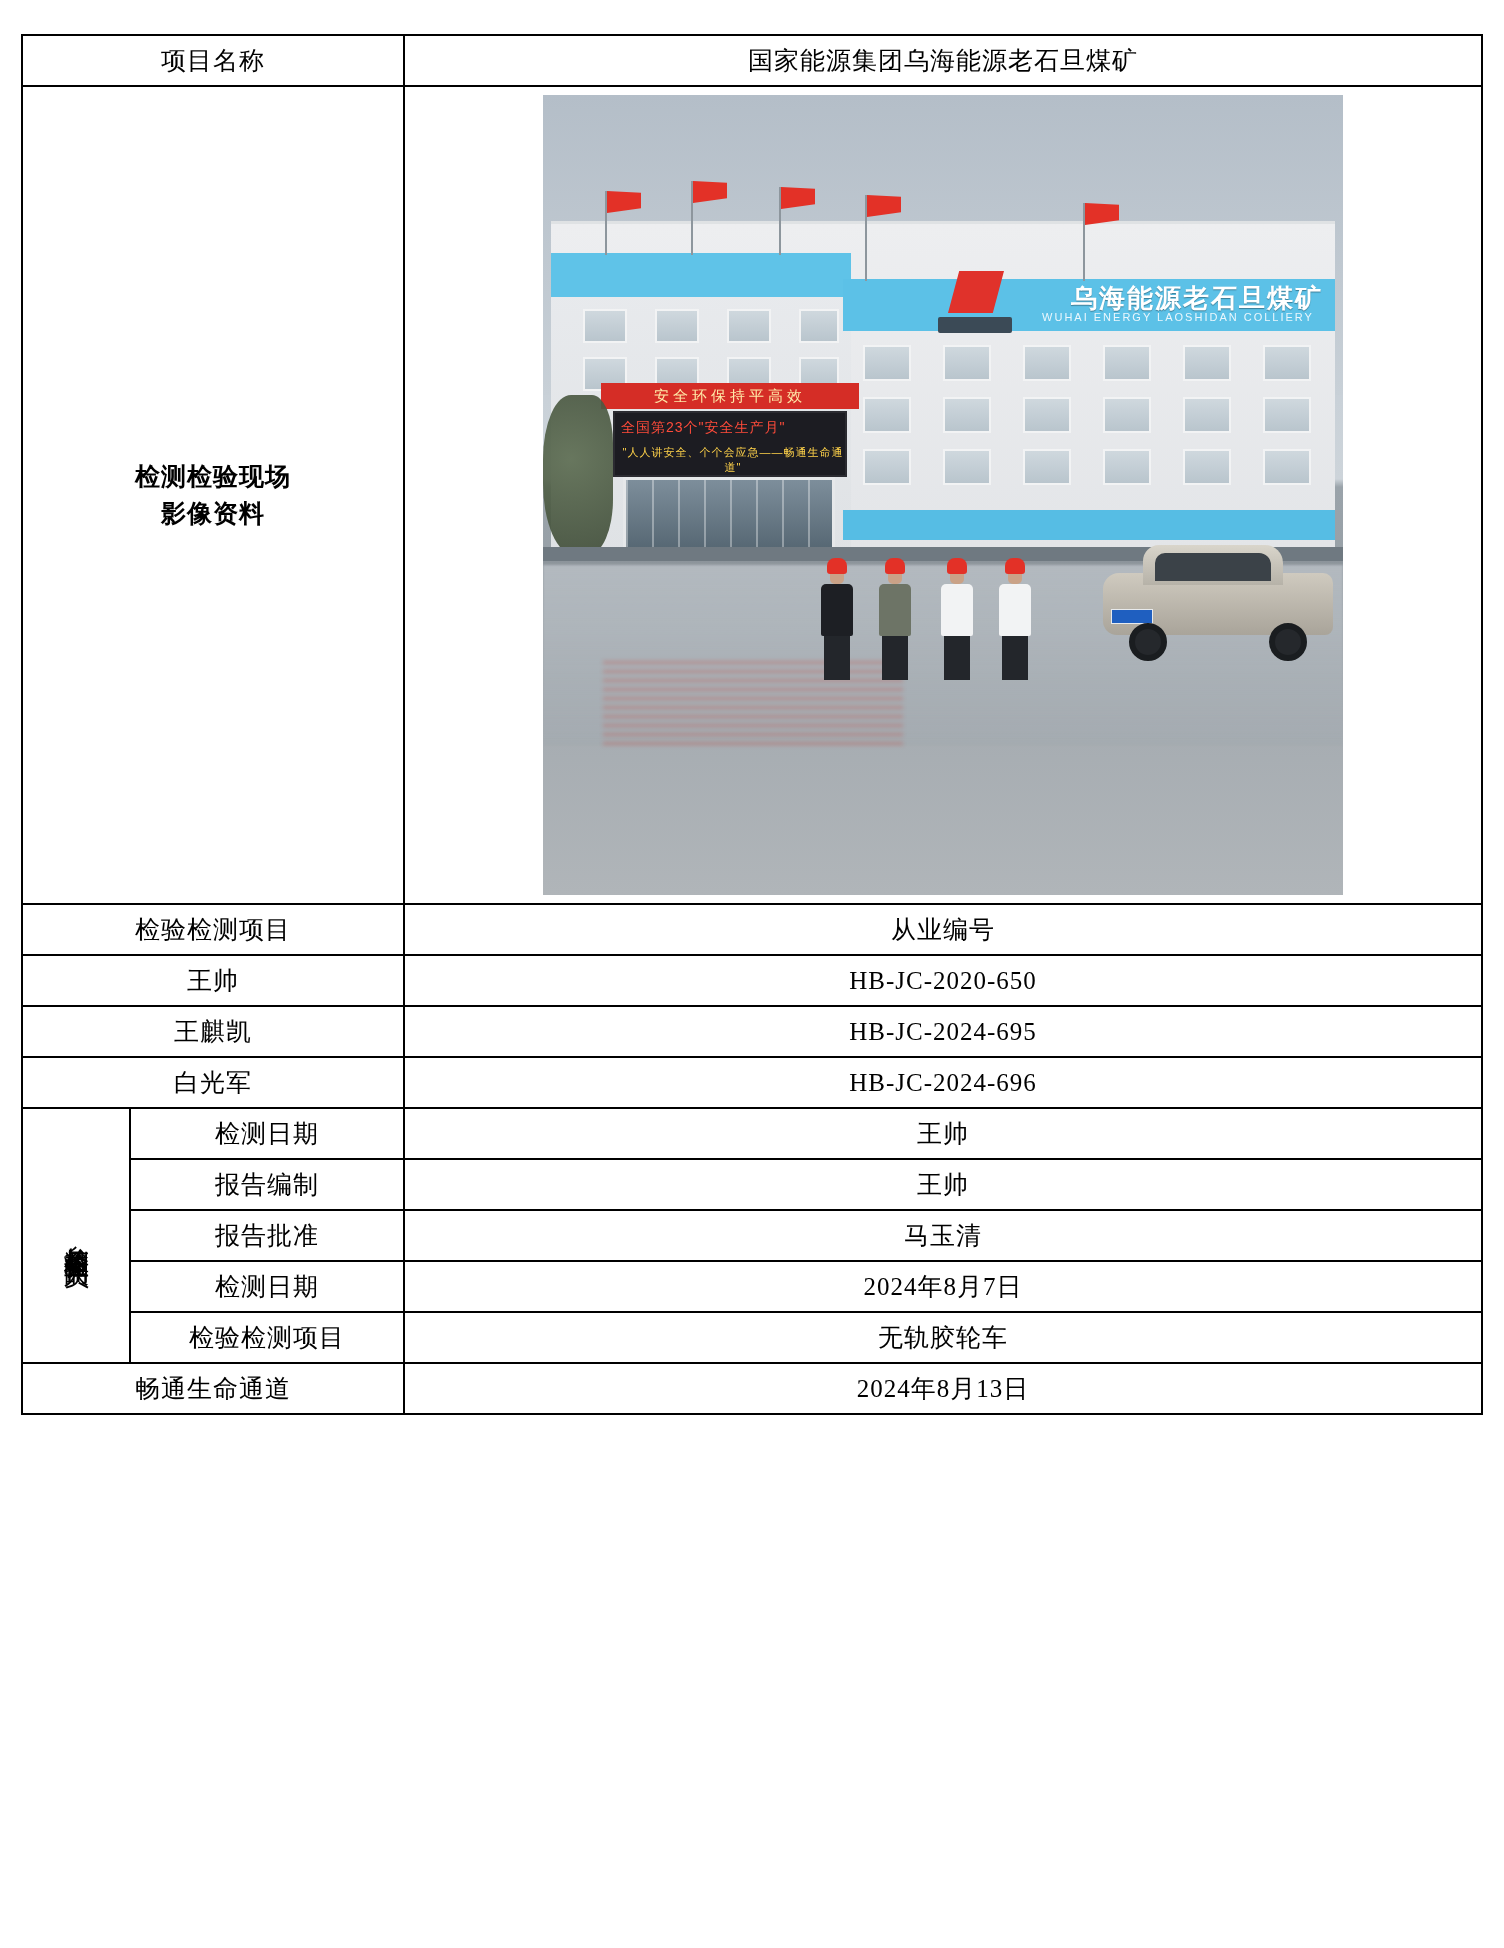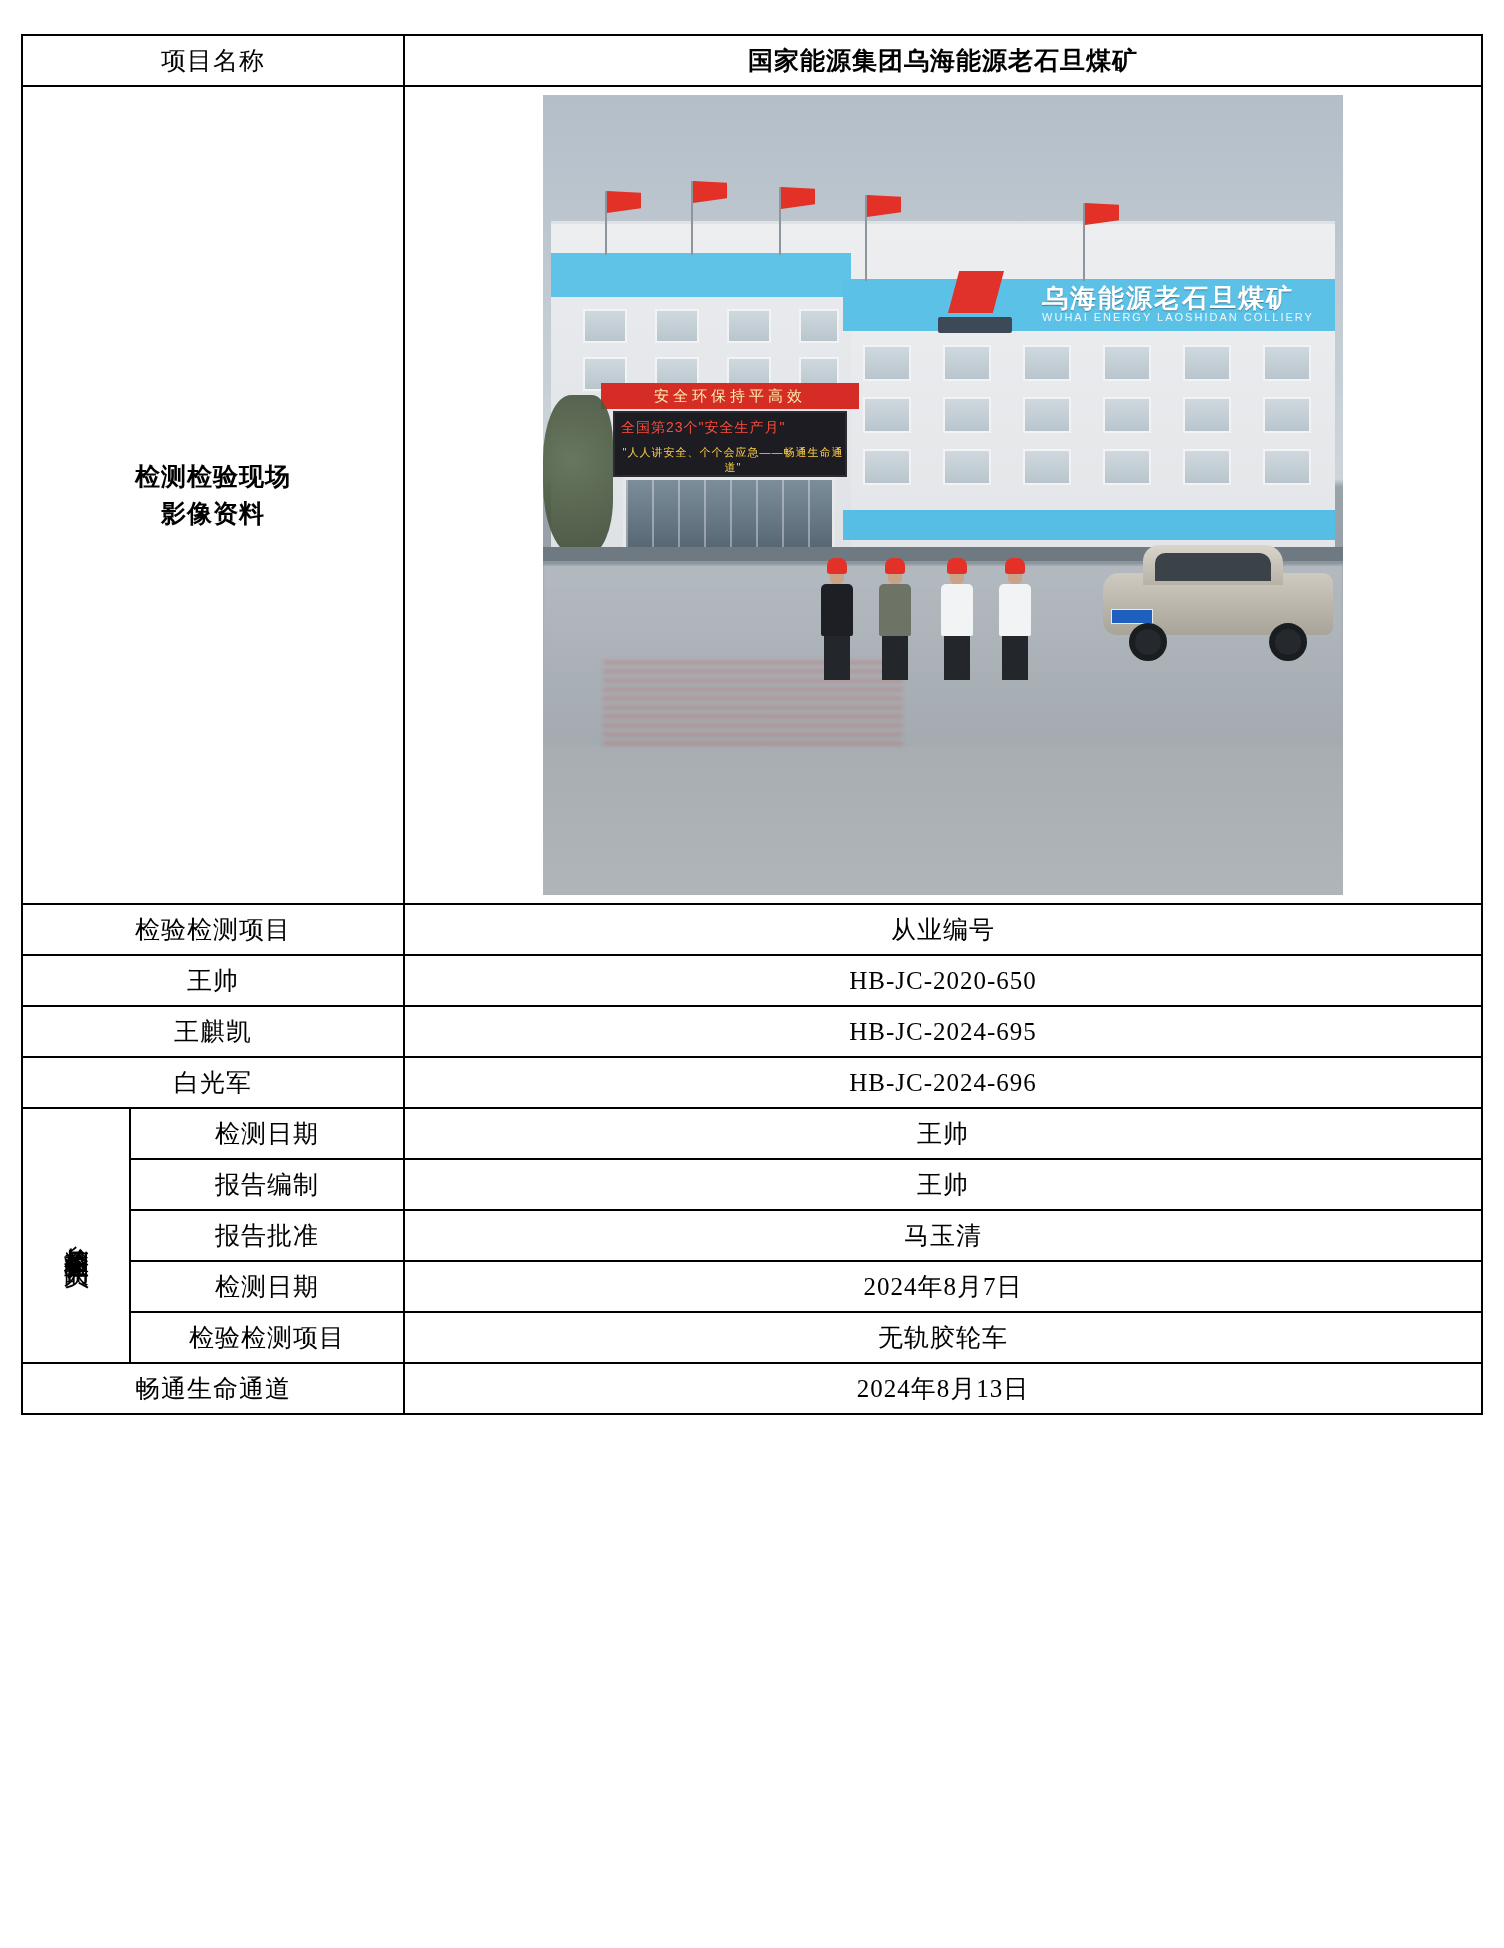--- a/index.html
+++ b/index.html
@@ -34,21 +34,21 @@
     font-size: 25px;
     letter-spacing: 1px;
     padding: 8px 6px;
   }
   .col-label { width: 108px; }
   .col-mid   { width: 274px; }
   .col-val   { width: 1078px; }
 
   .title-cell {
     font-size: 27px;
-    font-weight: bold;
+    font-weight: normal;
     letter-spacing: 2px;
   }
   .label-cell {
     font-size: 26px;
     letter-spacing: 2px;
   }
   .two-line {
     line-height: 1.5;
     font-weight: bold;
   }
@@ -101,21 +101,21 @@
     position: absolute; left: 300px; top: 184px; width: 492px; height: 52px;
     background: #5cc1e7;
   }
   .band-blue-bottom {
     position: absolute; left: 300px; top: 415px; width: 492px; height: 30px;
     background: #56bde4;
   }
   .sign-text {
     position: absolute; left: 470px; top: 188px; width: 310px; height: 44px;
     color: #ffffff; font-size: 26px; font-weight: bold; letter-spacing: 2px;
-    line-height: 30px; text-align: center; font-family: "Liberation Sans", sans-serif;
+    line-height: 30px; text-align: right; font-family: "Liberation Sans", sans-serif;
     text-shadow: 0 1px 1px rgba(0,0,0,.35);
   }
   .sign-sub {
     position: absolute; left: 470px; top: 216px; width: 330px;
     color: #eaf7fd; font-size: 11px; letter-spacing: 2px;
     font-family: "Liberation Sans", sans-serif;
   }
   .logo-diamond {
     position: absolute; left: 405px; top: 176px; width: 56px; height: 42px;
     background: #e0322b;

